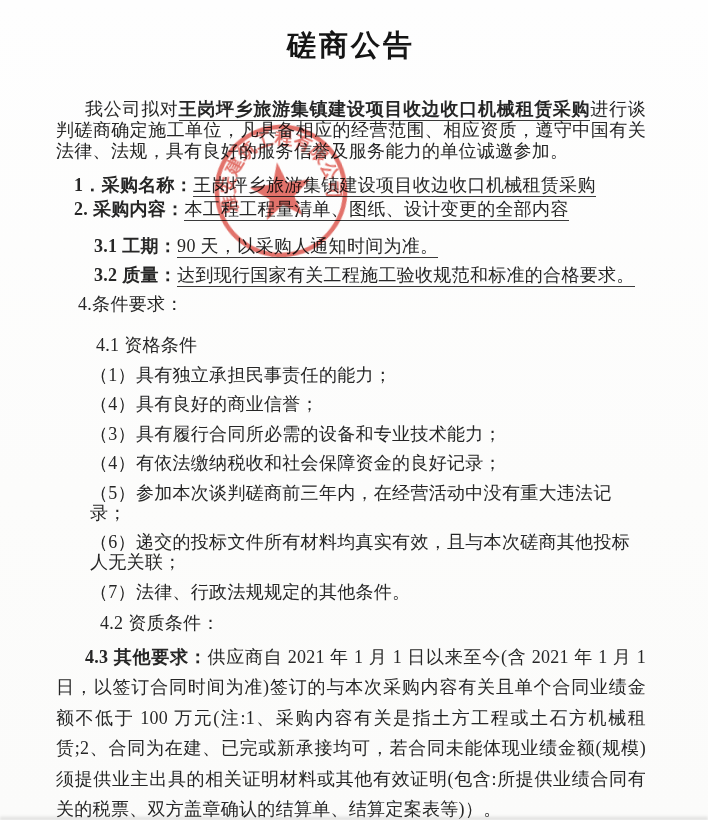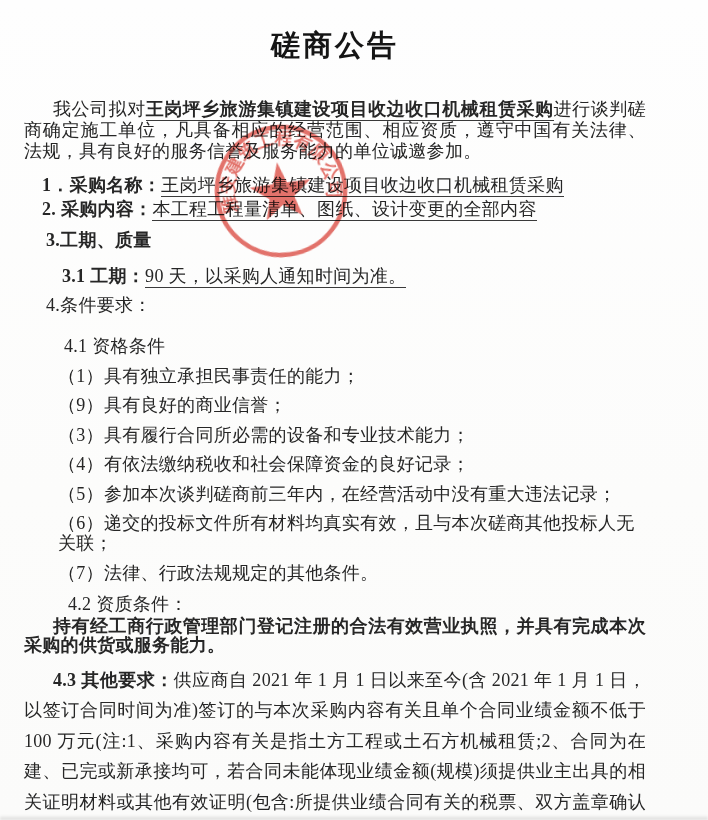--- a/index.html
+++ b/index.html
@@ -8,21 +8,21 @@
     background: #fdfdfc;
     font-family: "Liberation Serif", "DejaVu Serif", serif;
     color: #262626;
     overflow: hidden;
     position: relative;
   }
   .page {
     position: relative;
     width: 708px;
     height: 820px;
-    padding: 24px 62px 0 24px;
+    padding: 24px 62px 0 56px;
     background: linear-gradient(180deg, #fefefe 0%, #fcfcfb 60%, #fbfbfa 100%);
   }
   .doc-title {
     text-align: center;
     font-size: 29px;
     font-weight: bold;
     letter-spacing: 3px;
     color: #151515;
     margin-top: 2px;
   }
@@ -70,40 +70,39 @@
 <div class="page">
 
   <h1 class="doc-title">磋商公告</h1>
 
   <p class="body-text p1 justify"><span>我公司拟对</span><span class="b u">王岗坪乡旅游集镇建设项目收边收口机械租赁采购</span><span>进行谈判磋商确定施工单位，凡具备相应的经营范围、相应资质，遵守中国有关法律、法规，具有良好的服务信誉及服务能力的单位诚邀参加。</span></p>
 
   <div class="body-text item-row item-name"><span class="b">1．采购名称：</span><span class="u">王岗坪乡旅游集镇建设项目收边收口机械租赁采购</span></div>
 
   <div class="body-text item-row item-content"><span class="b">2. 采购内容：</span><span class="u">本工程工程量清单、图纸、设计变更的全部内容</span></div>
 
-  <div class="body-text h-sec3">3.工期、质量</div>
 
   <div class="body-text l-31"><span class="b">3.1 工期：</span><span class="u">90 天，以采购人通知时间为准。</span></div>
 
+  <div class="body-text l-32"><span class="b">3.2 质量：</span><span class="u">达到现行国家有关工程施工验收规范和标准的合格要求。</span></div>
 
   <div class="body-text h-sec4">4.条件要求：</div>
 
   <div class="body-text h-41">4.1 资格条件</div>
 
   <div class="body-text cond">（1）具有独立承担民事责任的能力；</div>
-  <div class="body-text cond">（9）具有良好的商业信誉；</div>
+  <div class="body-text cond">（4）具有良好的商业信誉；</div>
   <div class="body-text cond">（3）具有履行合同所必需的设备和专业技术能力；</div>
   <div class="body-text cond">（4）有依法缴纳税收和社会保障资金的良好记录；</div>
   <div class="body-text cond">（5）参加本次谈判磋商前三年内，在经营活动中没有重大违法记录；</div>
   <div class="body-text cond">（6）递交的投标文件所有材料均真实有效，且与本次磋商其他投标人无关联；</div>
   <div class="body-text cond">（7）法律、行政法规规定的其他条件。</div>
 
   <div class="body-text h-42">4.2 资质条件：</div>
 
-  <p class="body-text p-42 justify">持有经工商行政管理部门登记注册的合法有效营业执照，并具有完成本次采购的供货或服务能力。</p>
 
   <p class="body-text p-43 justify"><span class="b">4.3 其他要求：</span><span>供应商自 2021 年 1 月 1 日以来至今(含 2021 年 1 月 1 日，以签订合同时间为准)签订的与本次采购内容有关且单个合同业绩金额不低于 100 万元(注:1、采购内容有关是指土方工程或土石方机械租赁;2、合同为在建、已完或新承接均可，若合同未能体现业绩金额(规模)须提供业主出具的相关证明材料或其他有效证明(包含:所提供业绩合同有关的税票、双方盖章确认的结算单、结算定案表等)）。</span></p>
 
   <div class="seal">
     <svg viewBox="0 0 142 142" xmlns="http://www.w3.org/2000/svg">
       <circle cx="71" cy="71" r="64" fill="none" stroke-width="4.5" stroke="#dc4b42"></circle>
       <polygon points="71,42 63.9,63.3 40.5,63.4 58.6,77.7 52.8,98.1 71,85 89.2,98.1 83.4,77.7 101.5,63.4 78.1,63.3" fill="#dc4b42"></polygon>
       <path id="sealArc" d="M 26.8 87.1 A 47 47 0 1 1 115.2 87.1" fill="none"></path>
       <text font-size="17.5" font-weight="bold" font-family="Liberation Serif, DejaVu Serif, serif" fill="#dc4b42">
         <textPath href="#sealArc" startOffset="2" textLength="176">雅安建筑工程有限公司</textPath>

